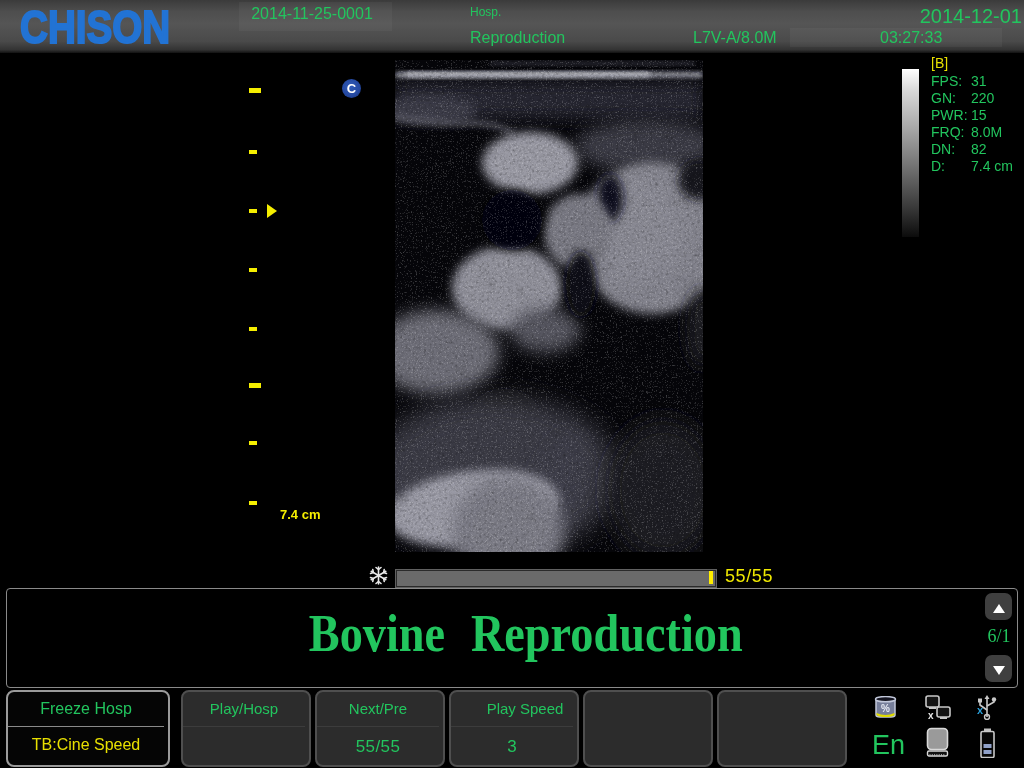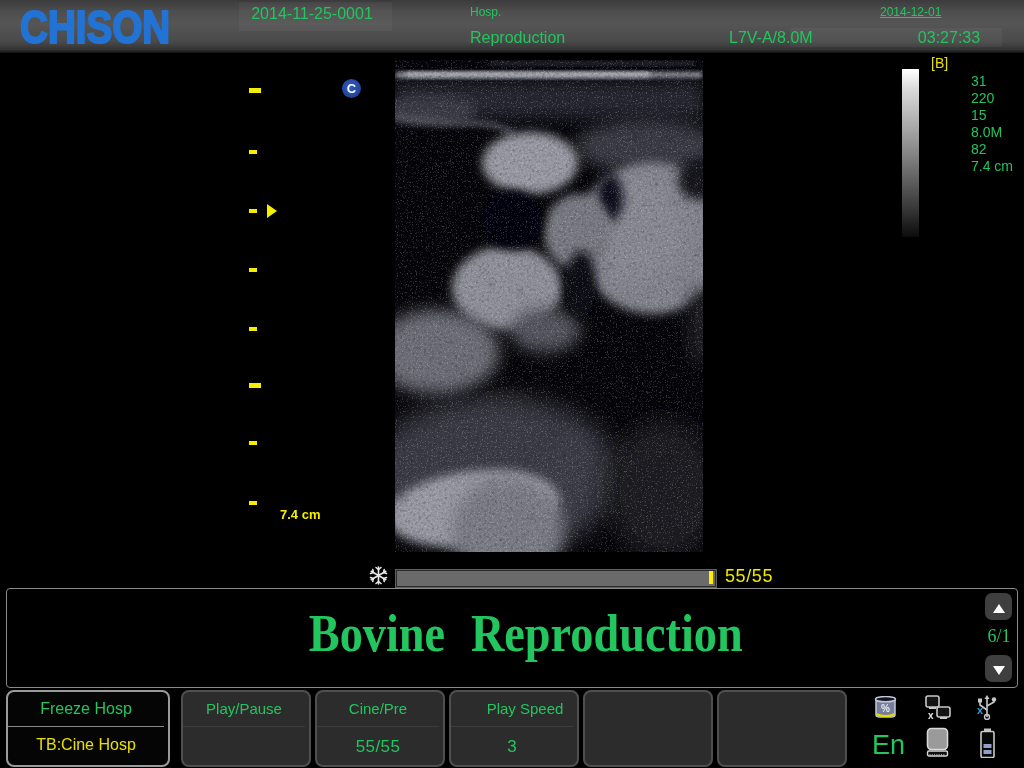--- a/index.html
+++ b/index.html
@@ -16,23 +16,23 @@
        background:linear-gradient(to bottom,#3b3b3b 0%,#4e4e4e 22%,#555555 45%,#4a4a4a 78%,#333333 94%,#111 100%);"></div>
   <div class="abs" style="left:239px;top:2px;width:153px;height:29px;background:rgba(255,255,255,0.04);"></div>
   <div class="abs" style="left:790px;top:28px;width:212px;height:19px;background:rgba(255,255,255,0.045);"></div>
 
   <div class="abs" style="left:20px;top:0px;font-size:46px;font-weight:bold;color:#2273d4;
        -webkit-text-stroke:2px #2273d4;transform:scaleX(0.84);transform-origin:left top;">CHISON</div>
 
   <div class="abs w" style="left:236px;top:5px;width:152px;text-align:center;font-size:16px;">2014-11-25-0001</div>
   <div class="abs w" style="left:470px;top:5px;font-size:12px;">Hosp.</div>
   <div class="abs w" style="left:470px;top:29px;font-size:16px;">Reproduction</div>
-  <div class="abs w" style="left:693px;top:29px;font-size:16px;margin-left:36px;">L7V-A/8.0M</div>
-  <div class="abs w" style="left:880px;top:5px;width:142px;text-align:left;font-size:12px;text-decoration:underline;">2014-12-01</div>
-  <div class="abs w" style="left:880px;top:29px;width:138px;text-align:center;font-size:16px;">03:27:33</div>
+  <div class="abs w" style="left:693px;top:29px;font-size:16px;">L7V-A/8.0M</div>
+  <div class="abs w" style="left:880px;top:5px;width:142px;text-align:right;font-size:20px;">2014-12-01</div>
+  <div class="abs w" style="left:880px;top:29px;width:138px;text-align:left;font-size:16px;">03:27:33</div>
 
   <div class="abs" style="left:395px;top:60px;">
   <svg width="308" height="492">
     <defs>
       <filter id="b2" x="-50%" y="-50%" width="200%" height="200%">
             <feGaussianBlur stdDeviation="2"></feGaussianBlur>
           </filter>
       <filter id="b3" x="-50%" y="-50%" width="200%" height="200%">
             <feGaussianBlur stdDeviation="3"></feGaussianBlur>
           </filter>
@@ -116,20 +116,23 @@
        border-left:10px solid #f5ee00;border-top:7px solid transparent;border-bottom:7px solid transparent;"></div>
   <div class="abs" style="left:280px;top:507px;font-size:13px;font-weight:bold;color:#f5ee00;">7.4 cm</div>
 
   <div class="abs" style="left:342px;top:79px;width:19px;height:19px;border-radius:50%;
        background:radial-gradient(circle at 45% 40%, #2f5ab8 0%, #2448a0 60%, #122b6e 100%);
        color:#fff;font-size:13px;font-weight:bold;text-align:center;line-height:19px;">C</div>
 
   <div class="abs" style="left:902px;top:69px;width:17px;height:168px;
        background:linear-gradient(to bottom,#ffffff 0%,#dadada 12%,#a8a8a8 35%,#6e6e6e 60%,#3a3a3a 82%,#0c0c0c 100%);"></div>
   <div class="abs" style="left:931px;top:55px;font-size:14px;color:#e8e000;">[B]</div>
+  <div class="abs w" style="left:931px;top:73px;font-size:14px;line-height:17px;">
+    FPS:<br>GN:<br>PWR:<br>FRQ:<br>DN:<br>D:
+  </div>
   <div class="abs w" style="left:971px;top:73px;font-size:14px;line-height:17px;">
     31<br>220<br>15<br>8.0M<br>82<br>7.4&nbsp;cm
   </div>
 
   <div class="abs" style="left:369px;top:566px;">
     <svg width="19" height="19">
       <g stroke="#e8e8e8" stroke-width="1.6" stroke-linecap="round">
         <line x1="9.5" y1="1" x2="9.5" y2="18"></line>
         <line x1="2.2" y1="5.3" x2="16.8" y2="13.7"></line>
         <line x1="2.2" y1="13.7" x2="16.8" y2="5.3"></line>
@@ -160,29 +163,29 @@
   <div class="abs" style="left:992.5px;top:604px;width:0;height:0;border-left:6px solid transparent;border-right:6px solid transparent;border-bottom:9px solid #fff;"></div>
   <div class="abs" style="left:985px;top:655px;width:27px;height:27px;border-radius:7px;background:#3f3f3f;"></div>
   <div class="abs" style="left:992.5px;top:666px;width:0;height:0;border-left:6px solid transparent;border-right:6px solid transparent;border-top:9px solid #fff;"></div>
   <div class="abs w" style="left:983px;top:626px;width:32px;text-align:center;
        font-family:'Liberation Serif',serif;font-size:18px;">6/1</div>
 
   <div class="abs" style="left:6px;top:690px;width:160px;height:73px;background:#050505;
        border:2px solid #9a9a9a;border-radius:8px;"></div>
   <div class="abs" style="left:8px;top:726px;width:156px;height:1px;background:#8a8a8a;"></div>
   <div class="abs w" style="left:6px;top:700px;width:160px;text-align:center;font-size:16px;">Freeze Hosp</div>
-  <div class="abs" style="left:6px;top:736px;width:160px;text-align:center;font-size:16px;color:#e8e000;">TB:Cine Hosp</div>
+  <div class="abs" style="left:6px;top:736px;width:160px;text-align:center;font-size:16px;color:#e8e000;">TB:Cine Speed</div>
 
   <div class="abs tbtn" style="left:181px;top:690px;width:126px;height:73px;background:#2c2c2c;border:2px solid #4f4f4f;border-radius:8px;"></div>
   <div class="abs" style="left:183px;top:726px;width:122px;height:1px;background:#3c3c3c;"></div>
-  <div class="abs w" style="left:181px;top:700px;width:126px;text-align:center;font-size:15px;">Play/Pause</div>
+  <div class="abs w" style="left:181px;top:700px;width:126px;text-align:center;font-size:15px;">Play/Hosp</div>
 
   <div class="abs tbtn" style="left:315px;top:690px;width:126px;height:73px;background:#2c2c2c;border:2px solid #4f4f4f;border-radius:8px;"></div>
   <div class="abs" style="left:317px;top:726px;width:122px;height:1px;background:#3c3c3c;"></div>
-  <div class="abs w" style="left:315px;top:700px;width:126px;text-align:center;font-size:15px;">Cine/Pre</div>
+  <div class="abs w" style="left:315px;top:700px;width:126px;text-align:center;font-size:15px;">Next/Pre</div>
   <div class="abs w" style="left:315px;top:737px;width:126px;text-align:center;font-size:17px;letter-spacing:0.4px;">55/55</div>
 
   <div class="abs tbtn" style="left:449px;top:690px;width:126px;height:73px;background:#2c2c2c;border:2px solid #4f4f4f;border-radius:8px;"></div>
   <div class="abs" style="left:451px;top:726px;width:122px;height:1px;background:#3c3c3c;"></div>
   <div class="abs w" style="left:462px;top:700px;width:126px;text-align:center;font-size:15px;">Play Speed</div>
   <div class="abs w" style="left:449px;top:737px;width:126px;text-align:center;font-size:17px;">3</div>
 
   <div class="abs tbtn" style="left:583px;top:690px;width:126px;height:73px;background:#2c2c2c;border:2px solid #4f4f4f;border-radius:8px;"></div>
   <div class="abs tbtn" style="left:717px;top:690px;width:126px;height:73px;background:#2c2c2c;border:2px solid #4f4f4f;border-radius:8px;"></div>
 

